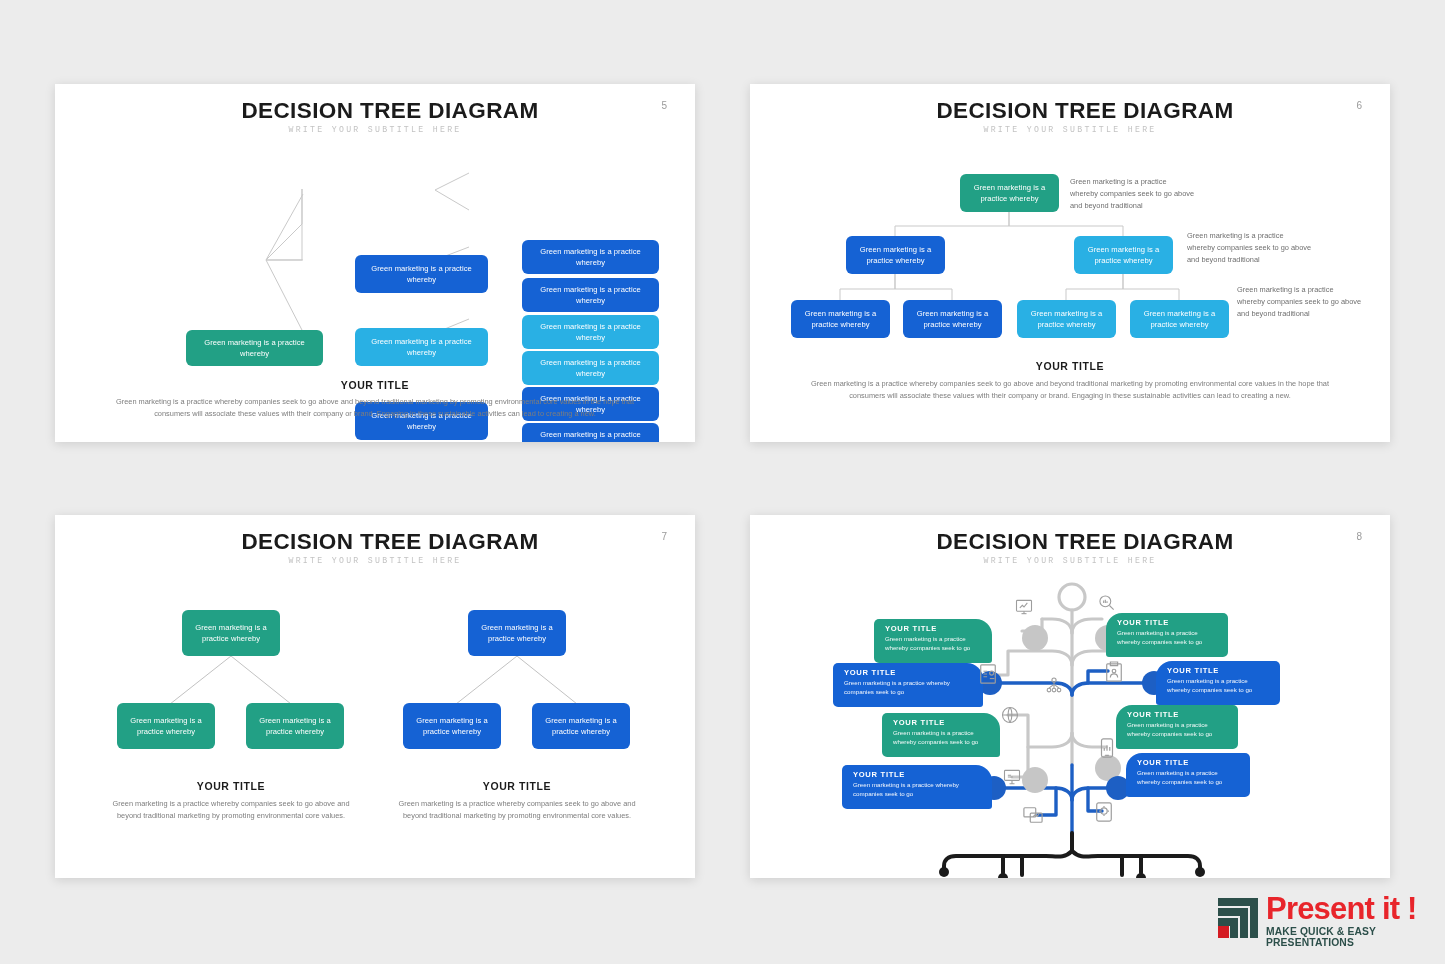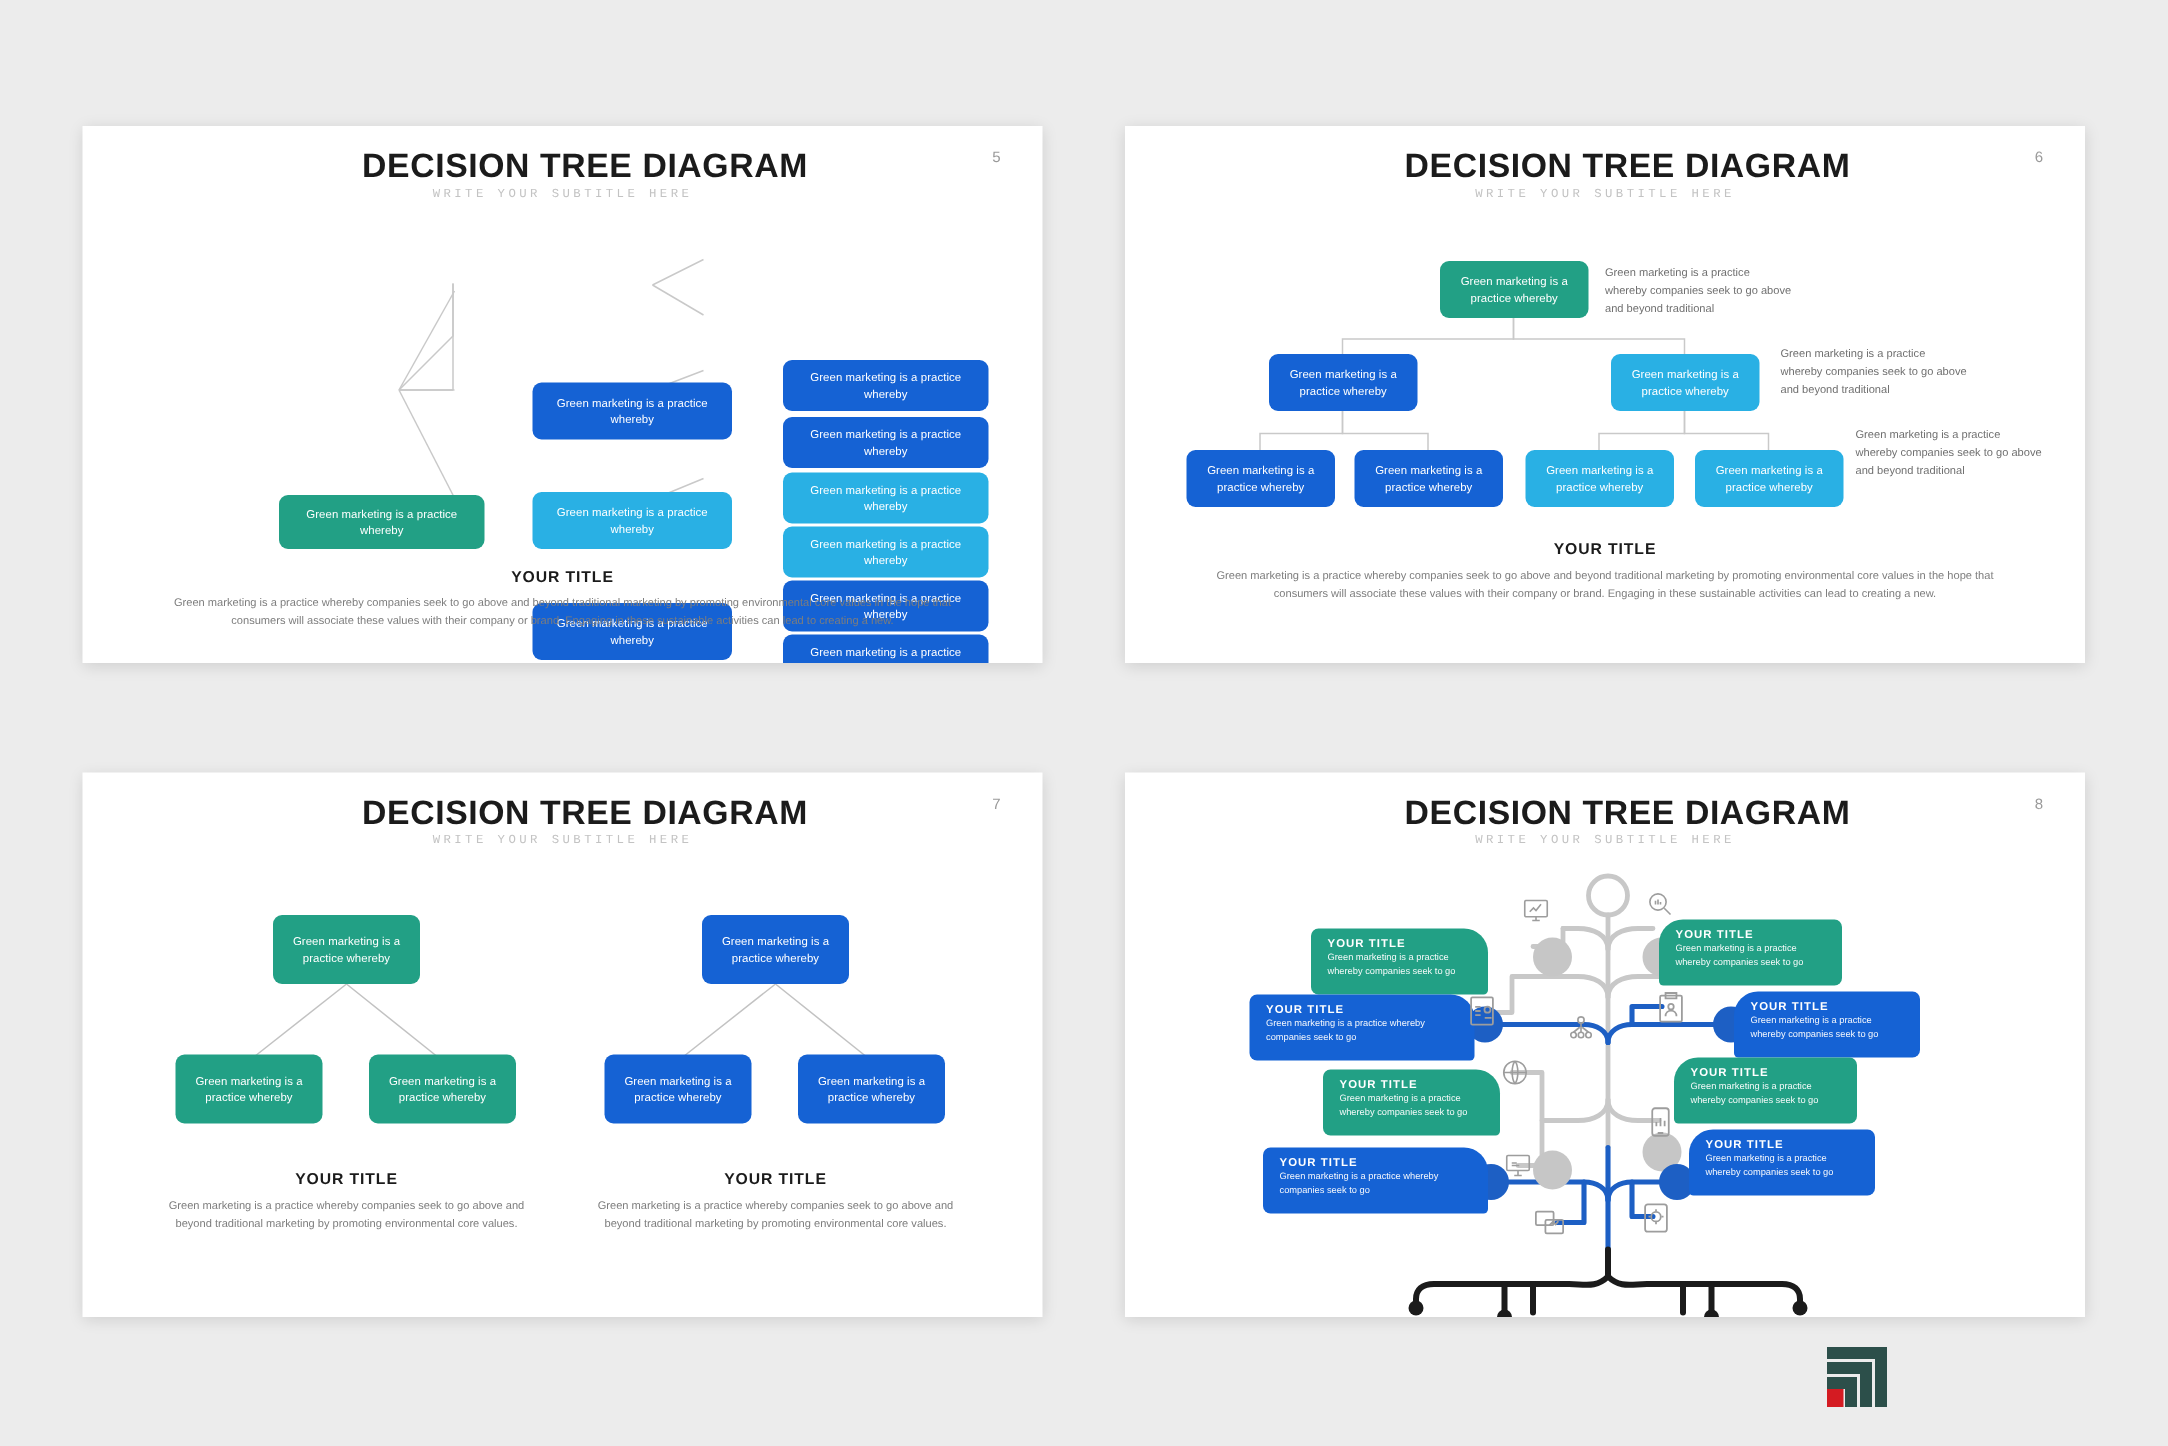--- a/index.html
+++ b/index.html
@@ -409,15 +409,19 @@
 
   <div class="logo-wrap">
     <div class="logo-mark">
       <svg width="44" height="44" viewBox="0 0 44 44">
         <path d="M2 2 H42 V42 H34 V10 H2 Z" fill="#2c4f4a"></path>
         <path d="M2 12 H32 V42 H24 V20 H2 Z" fill="#2c4f4a"></path>
         <path d="M2 22 H22 V42 H14 V30 H2 Z" fill="#2c4f4a"></path>
         <rect x="2" y="30" width="11" height="12" fill="#d41b22"></rect>
       </svg>
     </div>
+    <div class="logo-text">
+      <div class="logo-main">Present it !</div>
+      <div class="logo-sub">MAKE QUICK &amp; EASY PRESENTATIONS</div>
+    </div>
   </div>
 
 </div>
 
 </body></html>

